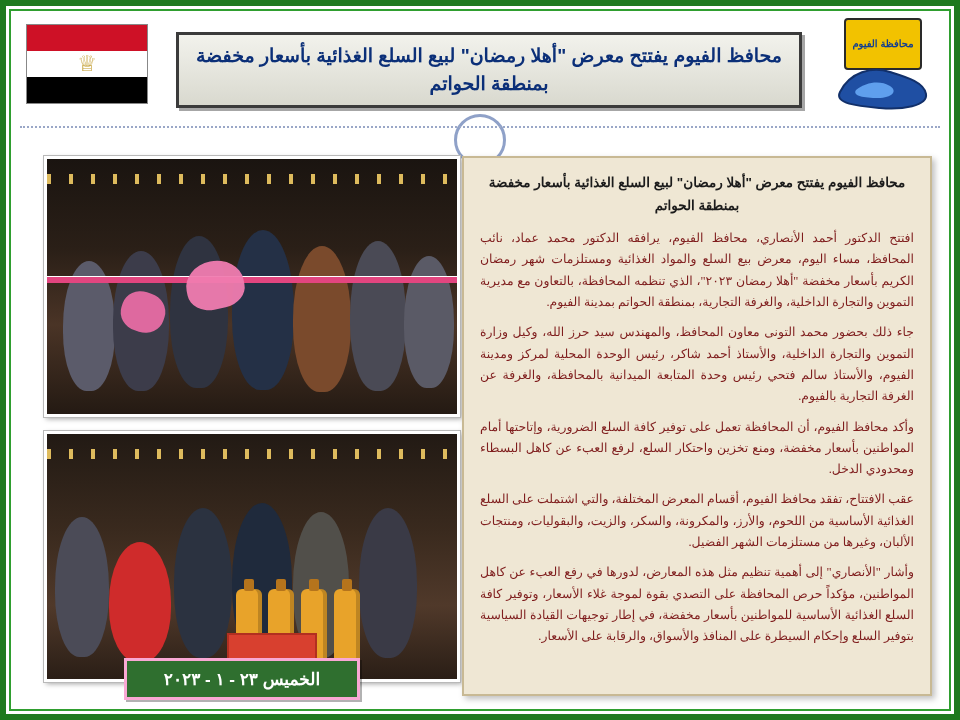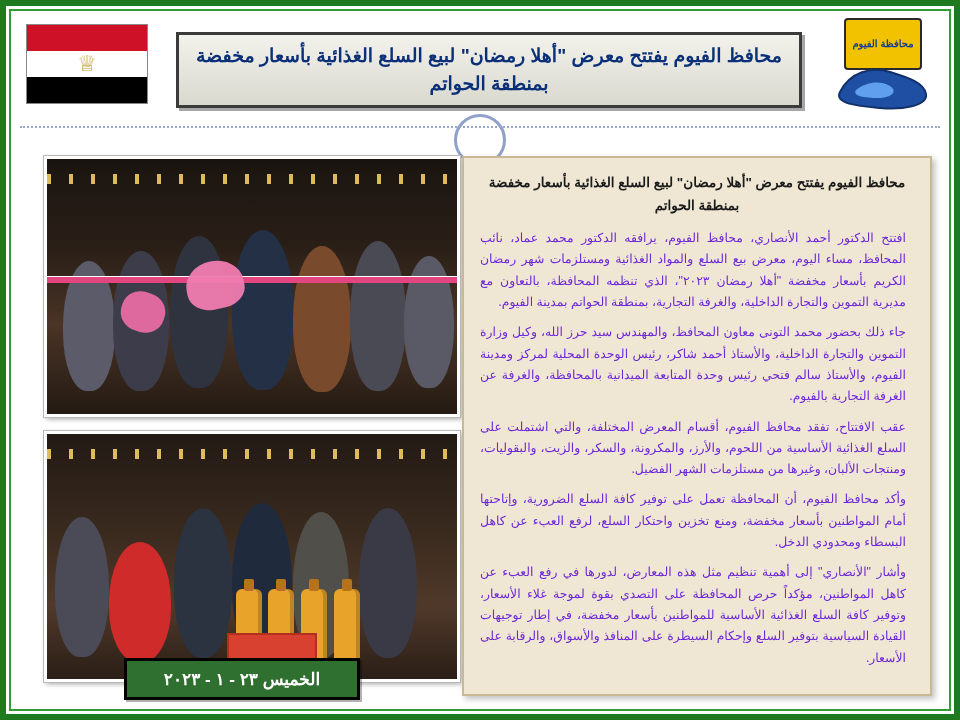--- a/index.html
+++ b/index.html
@@ -99,39 +99,39 @@
     position:absolute;left:0;right:0;top:6%;height:10px;
     background:repeating-linear-gradient(90deg,#ffd76a 0 4px,transparent 4px 22px);
     opacity:.85;
   }
   .bottle{position:absolute;bottom:16px;width:26px;height:74px;background:#e8a32a;border-radius:6px 6px 4px 4px;box-shadow:inset -4px 0 0 rgba(0,0,0,.18);}
   .bottle:after{content:"";position:absolute;left:8px;top:-10px;width:10px;height:12px;background:#b5741c;border-radius:2px;}
   .carton{position:absolute;bottom:8px;width:86px;height:34px;background:#d8402f;border:2px solid #b22f20;}
 
   .date-box{
     position:absolute;left:118px;bottom:14px;width:230px;height:36px;
-    background:#2f6f2f;border:3px solid #000000;
+    background:#2f6f2f;border:3px solid #f9a8d4;
     color:#ffffff;font-weight:bold;font-size:17px;
     display:flex;align-items:center;justify-content:center;
     box-shadow:2px 2px 0 rgba(0,0,0,.3);
   }
 
   .article{
     position:absolute;right:22px;top:150px;width:470px;height:540px;
     background:#efe7d4;border:2px solid #c8b994;
     box-shadow:3px 3px 6px rgba(0,0,0,.25);
     padding:14px 16px 10px 16px;
     box-sizing:border-box;
     overflow:hidden;
   }
   .article h2{
     margin:0 0 10px 0;font-size:13.5px;line-height:1.7;color:#1b1b1b;font-weight:bold;text-align:center;
   }
   .article p{
-    margin:0 8px 9px 0;font-size:12.4px;line-height:1.72;color:#6d28d9;text-align:justify;
+    margin:0 0 9px 0;font-size:12.4px;line-height:1.72;color:#7f1d1d;text-align:justify;font-family:Liberation Serif, serif;
   }
 </style>
 </head>
 <body>
 
 <div class="page">
 
   <div class="header">
 
     <div class="flag">
@@ -188,19 +188,19 @@
       <div class="carton" style="left:44%;"></div>
     </div>
   </div>
 
   <div class="date-box">الخميس  ٢٣  -  ١  -  ٢٠٢٣</div>
 
   <div class="article">
     <h2>محافظ الفيوم يفتتح معرض "أهلا رمضان" لبيع السلع الغذائية بأسعار مخفضة بمنطقة الحواتم</h2>
     <p>افتتح الدكتور أحمد الأنصاري، محافظ الفيوم، يرافقه الدكتور محمد عماد، نائب المحافظ، مساء اليوم، معرض بيع السلع والمواد الغذائية ومستلزمات شهر رمضان الكريم بأسعار مخفضة "أهلا رمضان ٢٠٢٣"، الذي تنظمه المحافظة، بالتعاون مع مديرية التموين والتجارة الداخلية، والغرفة التجارية، بمنطقة الحواتم بمدينة الفيوم.</p>
     <p>جاء ذلك بحضور محمد التونى معاون المحافظ، والمهندس سيد حرز الله، وكيل وزارة التموين والتجارة الداخلية، والأستاذ أحمد شاكر، رئيس الوحدة المحلية لمركز ومدينة الفيوم، والأستاذ سالم فتحي رئيس وحدة المتابعة الميدانية بالمحافظة، والغرفة عن الغرفة التجارية بالفيوم.</p>
+    <p>وأكد محافظ الفيوم، أن المحافظة تعمل على توفير كافة السلع الضرورية، وإتاحتها أمام المواطنين بأسعار مخفضة، ومنع تخزين واحتكار السلع، لرفع العبء عن كاهل البسطاء ومحدودي الدخل.</p>
     <p>عقب الافتتاح، تفقد محافظ الفيوم، أقسام المعرض المختلفة، والتي اشتملت على السلع الغذائية الأساسية من اللحوم، والأرز، والمكرونة، والسكر، والزيت، والبقوليات، ومنتجات الألبان، وغيرها من مستلزمات الشهر الفضيل.</p>
-    <p>وأكد محافظ الفيوم، أن المحافظة تعمل على توفير كافة السلع الضرورية، وإتاحتها أمام المواطنين بأسعار مخفضة، ومنع تخزين واحتكار السلع، لرفع العبء عن كاهل البسطاء ومحدودي الدخل.</p>
     <p>وأشار "الأنصاري" إلى أهمية تنظيم مثل هذه المعارض، لدورها في رفع العبء عن كاهل المواطنين، مؤكداً حرص المحافظة على التصدي بقوة لموجة غلاء الأسعار، وتوفير كافة السلع الغذائية الأساسية للمواطنين بأسعار مخفضة، في إطار توجيهات القيادة السياسية بتوفير السلع وإحكام السيطرة على المنافذ والأسواق، والرقابة على الأسعار.</p>
 
   </div>
 
 </div>
 
 </body></html>

